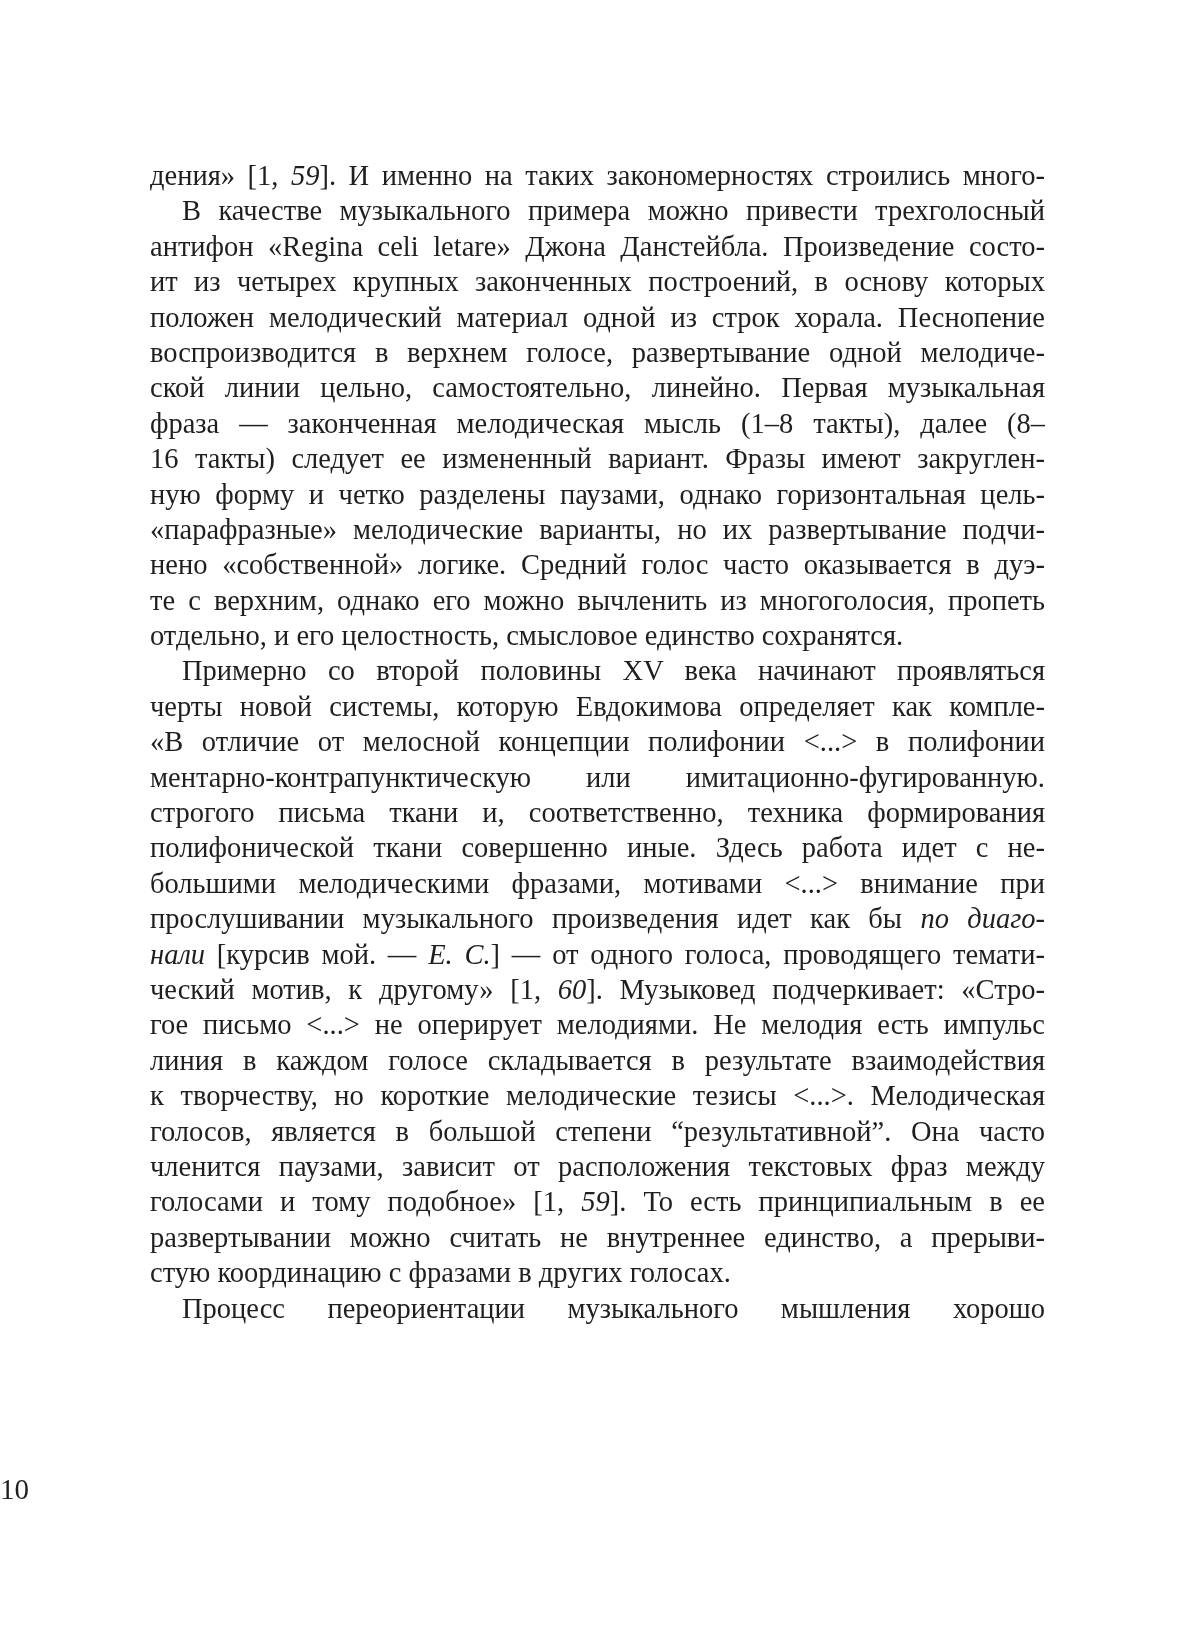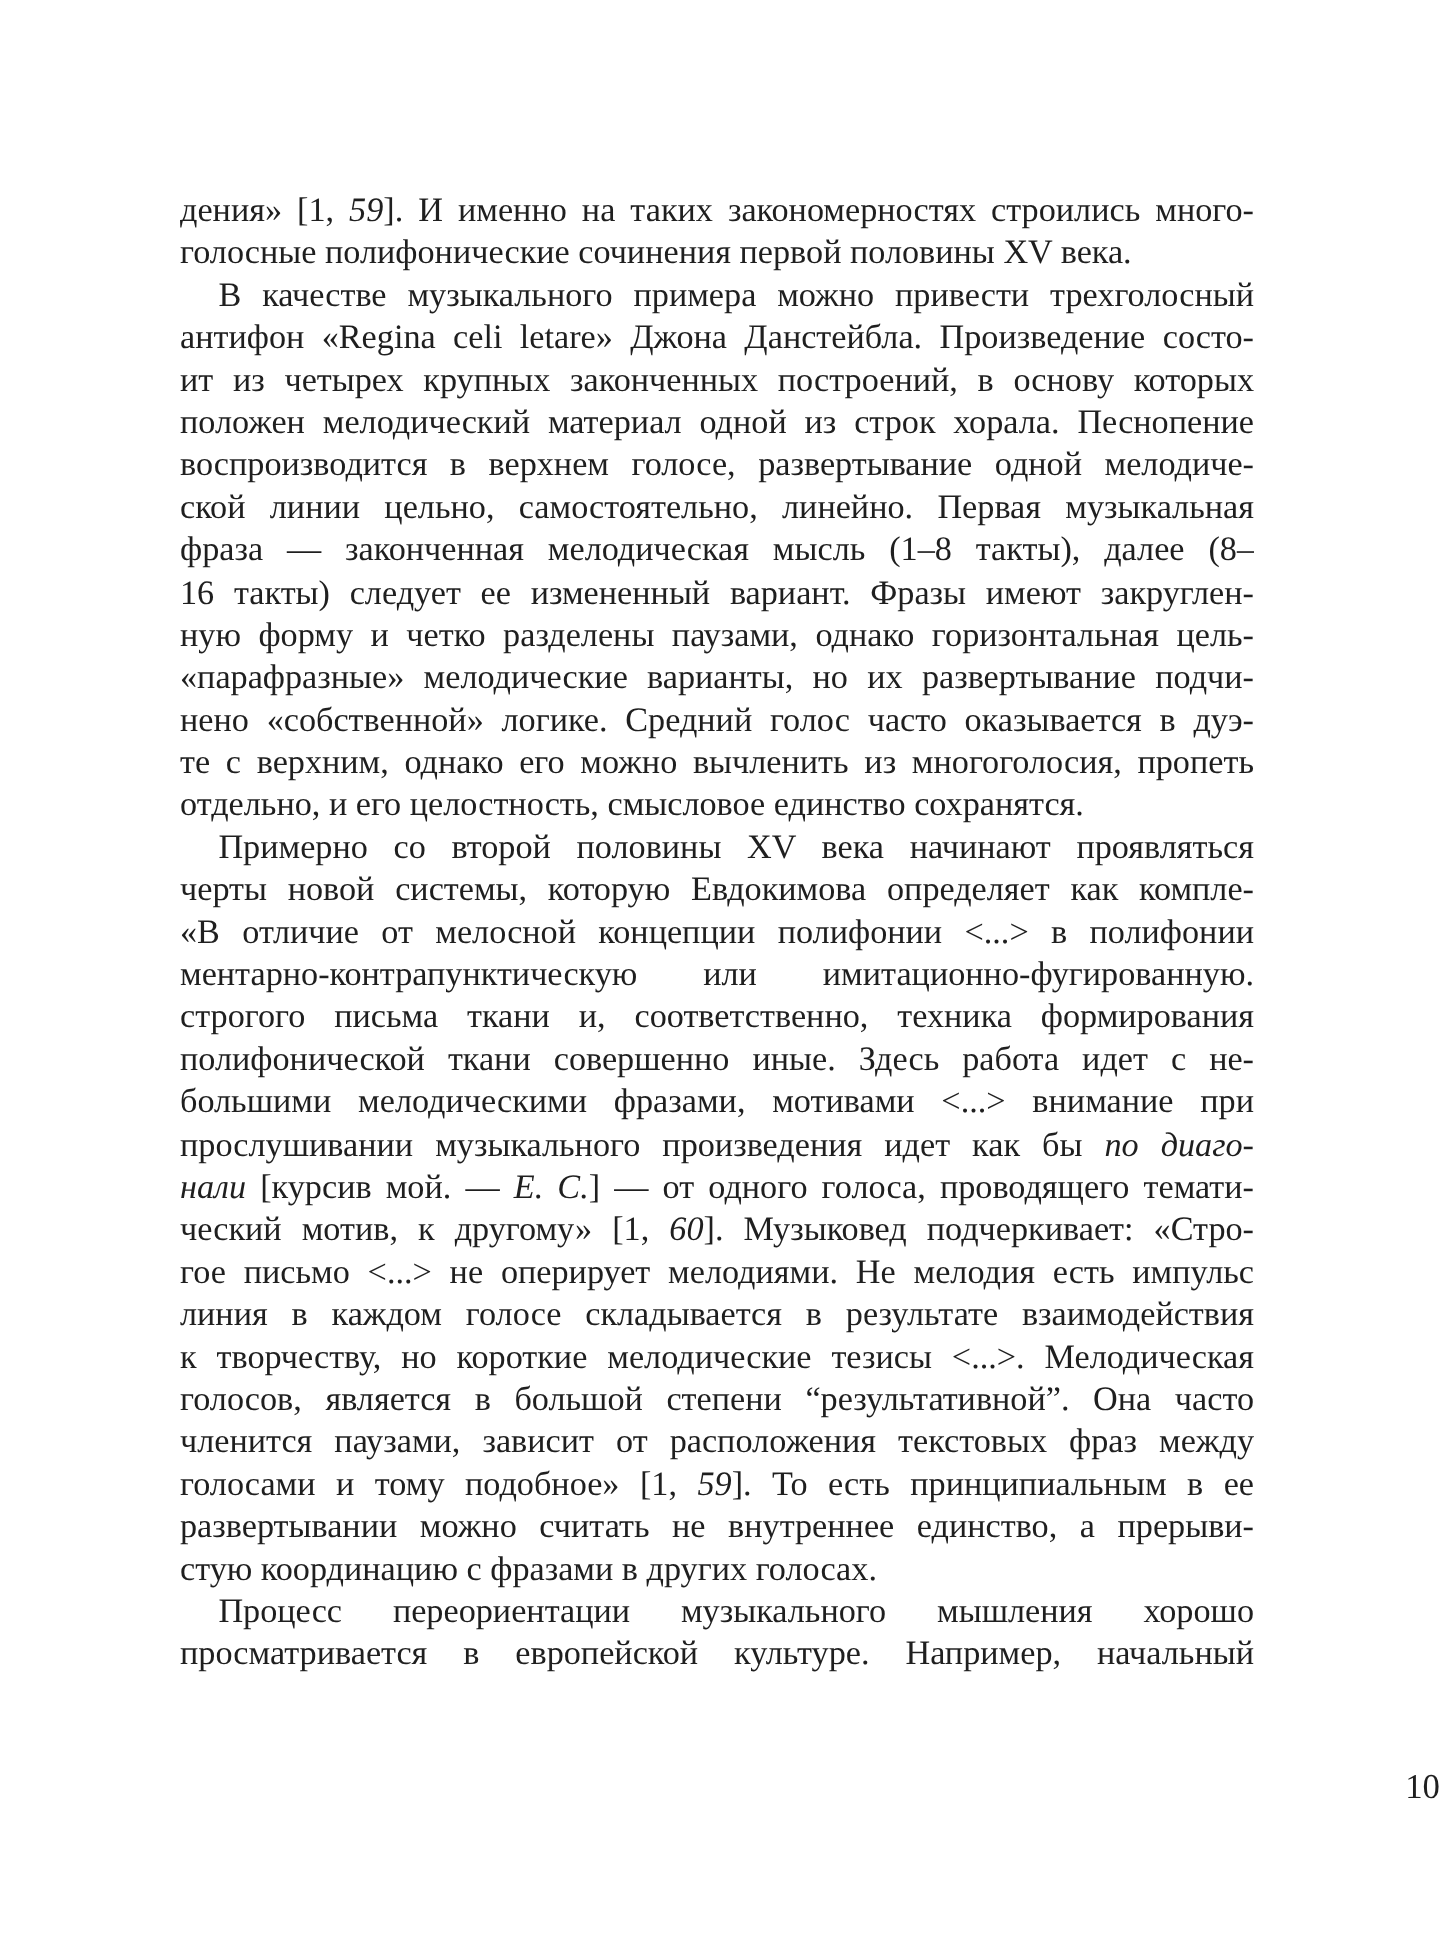--- a/index.html
+++ b/index.html
@@ -42,33 +42,32 @@
     text-indent: 32px;
   }
   .it {
     font-style: italic;
   }
   .page-number {
     position: absolute;
     top: 1472px;
     left: 0;
     width: 1200px;
-    text-align: right;
+    text-align: left;
     font-size: 29px;
     line-height: 34px;
     color: #1f1f1f;
   }
 </style>
 </head>
 <body>
 
 <div class="page">
   <div class="text-block">
       <div class="line"><span>дения» [1, </span><span class="it">59</span><span>]. И именно на таких закономерностях строились много-</span></div>
-      <div class="line end"><span>голосные полифонические сочинения первой половины XV века.</span></div>
       <div class="line ind"><span>В качестве музыкального примера можно привести трехголосный</span></div>
       <div class="line"><span>антифон «Regina celi letare» Джона Данстейбла. Произведение состо-</span></div>
       <div class="line"><span>ит из четырех крупных законченных построений, в основу которых</span></div>
       <div class="line"><span>положен мелодический материал одной из строк хорала. Песнопение</span></div>
       <div class="line"><span>воспроизводится в верхнем голосе, развертывание одной мелодиче-</span></div>
       <div class="line"><span>ской линии цельно, самостоятельно, линейно. Первая музыкальная</span></div>
       <div class="line"><span>фраза — законченная мелодическая мысль (1–8 такты), далее (8–</span></div>
       <div class="line"><span>16 такты) следует ее измененный вариант. Фразы имеют закруглен-</span></div>
       <div class="line"><span>ную форму и четко разделены паузами, однако горизонтальная цель-</span></div>
       <div class="line"><span>«парафразные» мелодические варианты, но их развертывание подчи-</span></div>
@@ -87,16 +86,15 @@
       <div class="line"><span>ческий мотив, к другому» [1, </span><span class="it">60</span><span>]. Музыковед подчеркивает: «Стро-</span></div>
       <div class="line"><span>гое письмо &lt;...&gt; не оперирует мелодиями. Не мелодия есть импульс</span></div>
       <div class="line"><span>линия в каждом голосе складывается в результате взаимодействия</span></div>
       <div class="line"><span>к творчеству, но короткие мелодические тезисы &lt;...&gt;. Мелодическая</span></div>
       <div class="line"><span>голосов, является в большой степени “результативной”. Она часто</span></div>
       <div class="line"><span>членится паузами, зависит от расположения текстовых фраз между</span></div>
       <div class="line"><span>голосами и тому подобное» [1, </span><span class="it">59</span><span>]. То есть принципиальным в ее</span></div>
       <div class="line"><span>развертывании можно считать не внутреннее единство, а прерыви-</span></div>
       <div class="line end"><span>стую координацию с фразами в других голосах.</span></div>
       <div class="line ind"><span>Процесс переориентации музыкального мышления хорошо</span></div>
-      <div class="line"><span>просматривается в европейской культуре. Например, начальный</span></div>
     </div>
   <div class="page-number">10</div>
 </div>
 
 </body></html>

